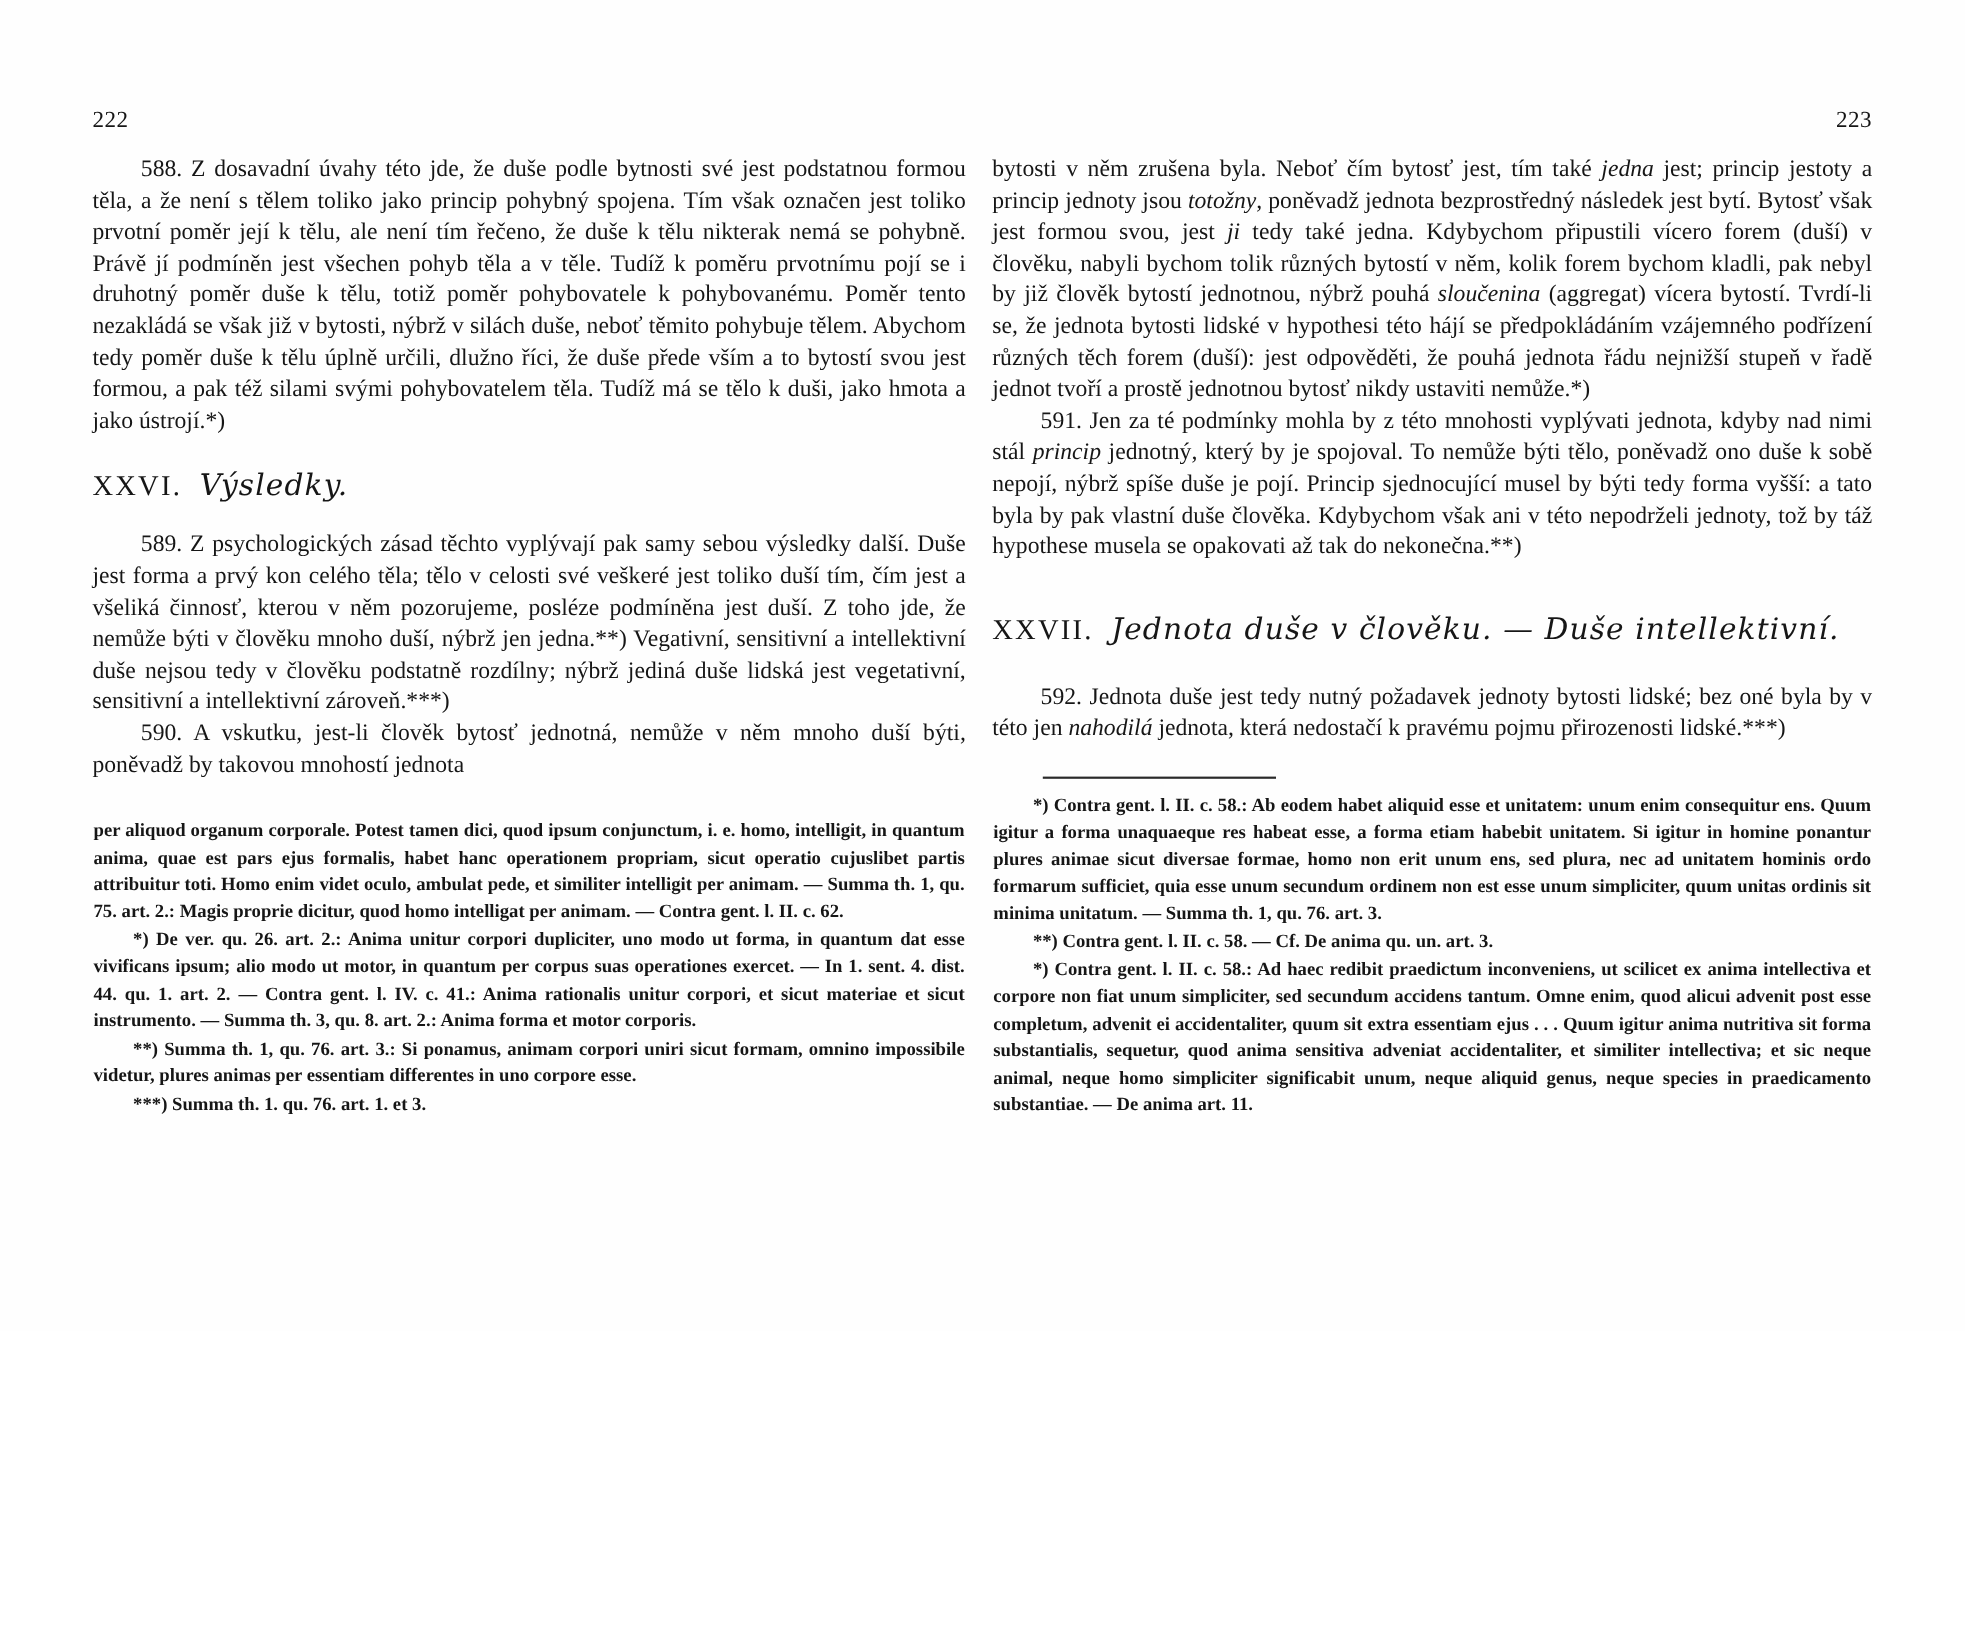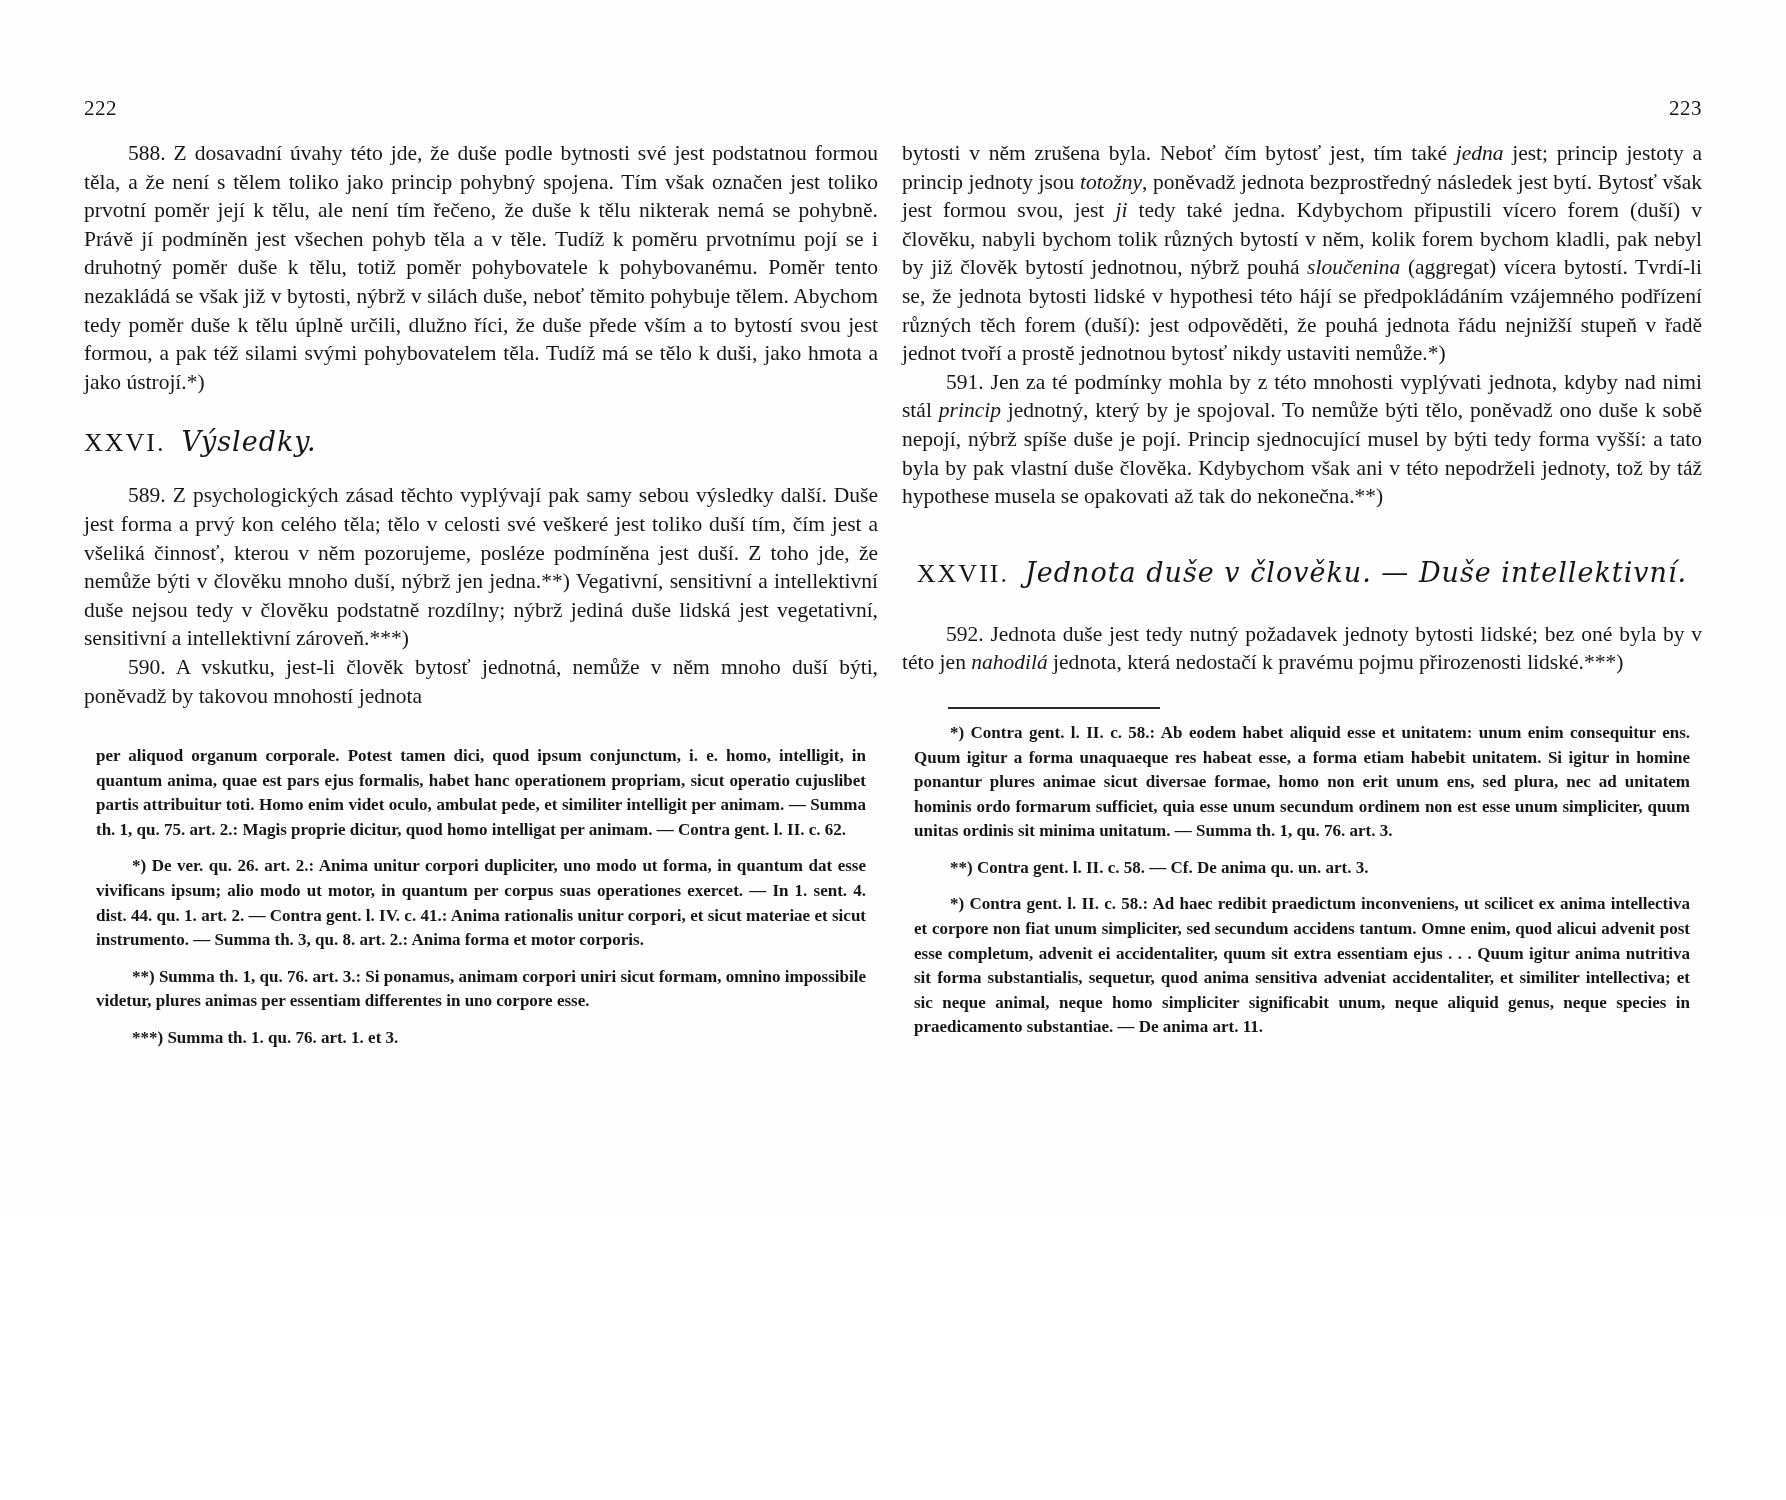--- a/index.html
+++ b/index.html
@@ -26,39 +26,39 @@
     text-align: justify;
   }
   p.para { margin: 0; text-indent: 44px; }
   p.para.noindent { text-indent: 0; }
   .it { font-style: italic; }
 
   .chapter-heading {
     margin: 28px 0 20px; 
     font-size: 26px; line-height: 36px; text-indent: 0;
   }
-  .chapter-heading.left-align { text-align: center; margin: 44px 0 28px; }
+  .chapter-heading.left-align { text-align: left; margin: 44px 0 28px; }
   .chapter-heading .numeral { letter-spacing: 2px; margin-right: 16px; }
   .chapter-heading .script {
     font-style: italic;
     font-family: "DejaVu Serif", serif;
     font-size: 27px; letter-spacing: 1px;
   }
 
   .foot-rule {
     border: none; border-top: 2px solid #2a2a2a;
     width: 212px; margin: 30px 0 12px 46px;
   }
 
   .footnotes {
     font-size: 17px; line-height: 24.6px;
     text-align: justify; font-weight: bold;
   }
   .footnotes.top-gap { margin-top: 34px; }
-  p.footnote { margin: 12px; text-indent: 0; }
+  p.footnote { margin: 1px; text-indent: 0; }
   p.footnote.indent { text-indent: 36px; }
 </style>
 </head>
 <body>
 
 <div class="spread">
 
   <div class="page page-left">
     <div class="page-number">222</div>
     <div class="page-body">

